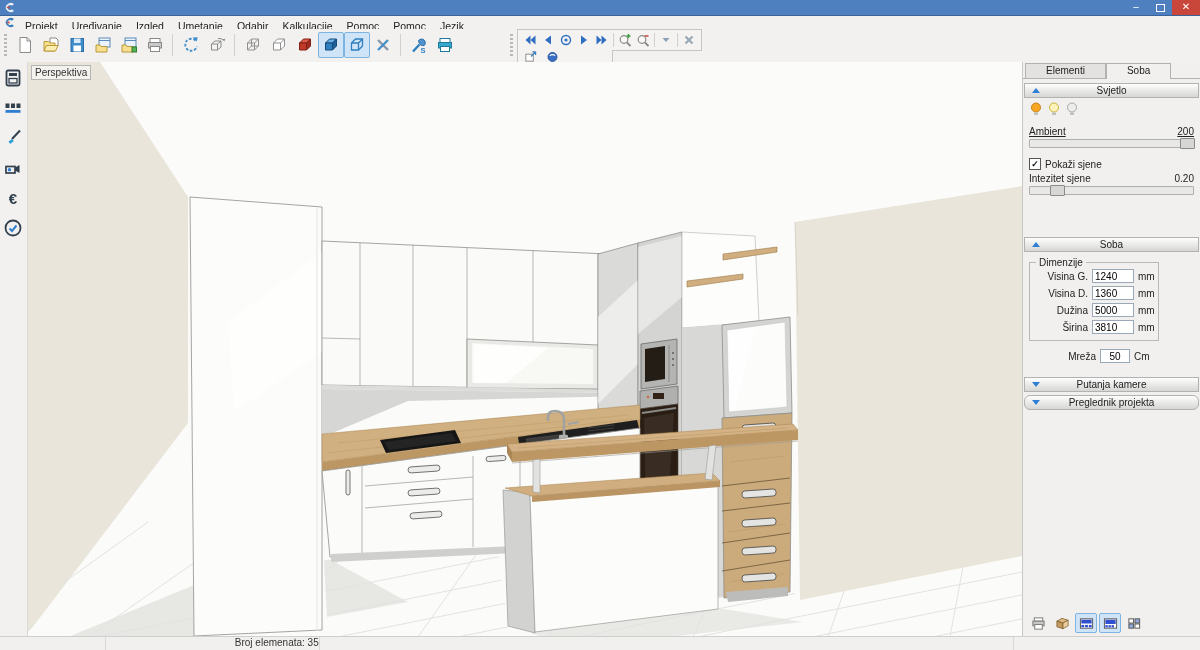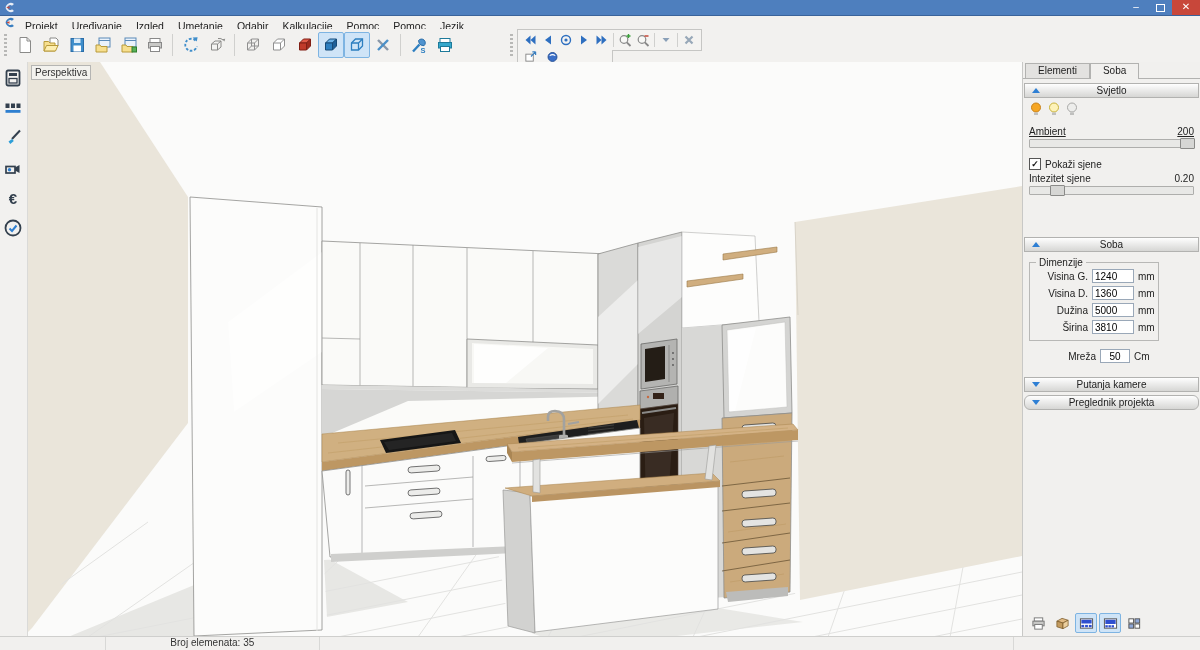--- a/index.html
+++ b/index.html
@@ -42,21 +42,21 @@
            border-right:1px solid #dadad8;box-sizing:border-box;}
   .sb-btn{width:26px;height:26px;margin:3px 0 4px 0;display:flex;align-items:center;justify-content:center;}
   
   .viewport{position:absolute;left:28px;top:62px;width:994px;height:575px;background:#fbfbfa;overflow:hidden;}
   .vp-label{position:absolute;left:3px;top:3px;background:#f3f2ee;border:1px solid #b5b5b3;
             font-size:10px;padding:0 3px;line-height:13px;color:#333;}
   
   .rpanel{position:absolute;left:1022px;top:62px;width:178px;height:575px;background:#f1f0ee;
           border-left:1px solid #c8c8c6;box-sizing:border-box;font-size:10px;}
   .rp-tabs{height:16px;border-bottom:1px solid #b2b2b0;padding-left:2px;}
-  .rp-tab{display:inline-block;height:14px;line-height:14px;padding:0 12px;margin-top:1px;
+  .rp-tab{display:inline-block;height:14px;line-height:14px;padding:0 20px;margin-top:1px;
           border:1px solid #b2b2b0;border-bottom:none;background:#e3e2e0;font-size:10px;}
   .rp-tab.active{background:#f1f0ee;height:15px;position:relative;z-index:2;}
   .sec-head{position:relative;height:13px;margin:0 1px;background:linear-gradient(#fefefe,#d6d6d4);
             border:1px solid #b2b2b0;text-align:center;font-size:10px;line-height:13px;color:#222;}
   .tri-up{position:absolute;left:7px;top:4px;width:0;height:0;border-left:4px solid transparent;
           border-right:4px solid transparent;border-bottom:5px solid #2e7fd4;}
   .tri-down{position:absolute;left:7px;top:4px;width:0;height:0;border-left:4px solid transparent;
             border-right:4px solid transparent;border-top:5px solid #2e7fd4;}
   .rp-row{display:flex;justify-content:space-between;padding:0 6px;align-items:center;}
   .slider{position:relative;height:7px;margin:2px 6px 0 6px;background:#e8e8e6;
@@ -73,21 +73,21 @@
   .dim-input{width:36px;height:12px;border:1px solid #9aa8b8;font-size:10px;padding:0 2px;
              font-family:"Liberation Sans",sans-serif;background:#fff;}
   .dim-unit{width:16px;font-size:10px;}
   .rp-bottom{position:absolute;bottom:4px;left:4px;display:flex;gap:2px;}
   .rp-icon{width:20px;height:18px;display:flex;align-items:center;justify-content:center;
            border:1px solid transparent;border-radius:2px;}
   .rp-icon.sel{background:#cfe4f7;border:1px solid #7eb4e2;}
   
   .statusbar{position:absolute;left:0;bottom:0;width:1200px;height:13px;background:#f1f0ee;
              border-top:1px solid #cfcfcd;display:flex;font-size:10px;color:#333;}
-  .sb-cell{border-right:1px solid #d8d8d6;height:13px;line-height:12px;text-align:center;}
+  .sb-cell{border-right:1px solid #d8d8d6;height:13px;line-height:12px;text-align:right;}
 </style>
 </head>
 <body>
 
 <div id="app">
 
   <div class="titlebar">
     <svg class="logo" viewBox="0 0 12 11">
       <path d="M10 2 A5 4.5 0 1 0 10 9 L8 7.2 A2.6 2.4 0 1 1 8 3.8 Z" fill="#e8eef6"></path>
       <path d="M2.2 5.5 L5.5 4.2 L5.5 6.8 Z" fill="#c8473a"></path>

